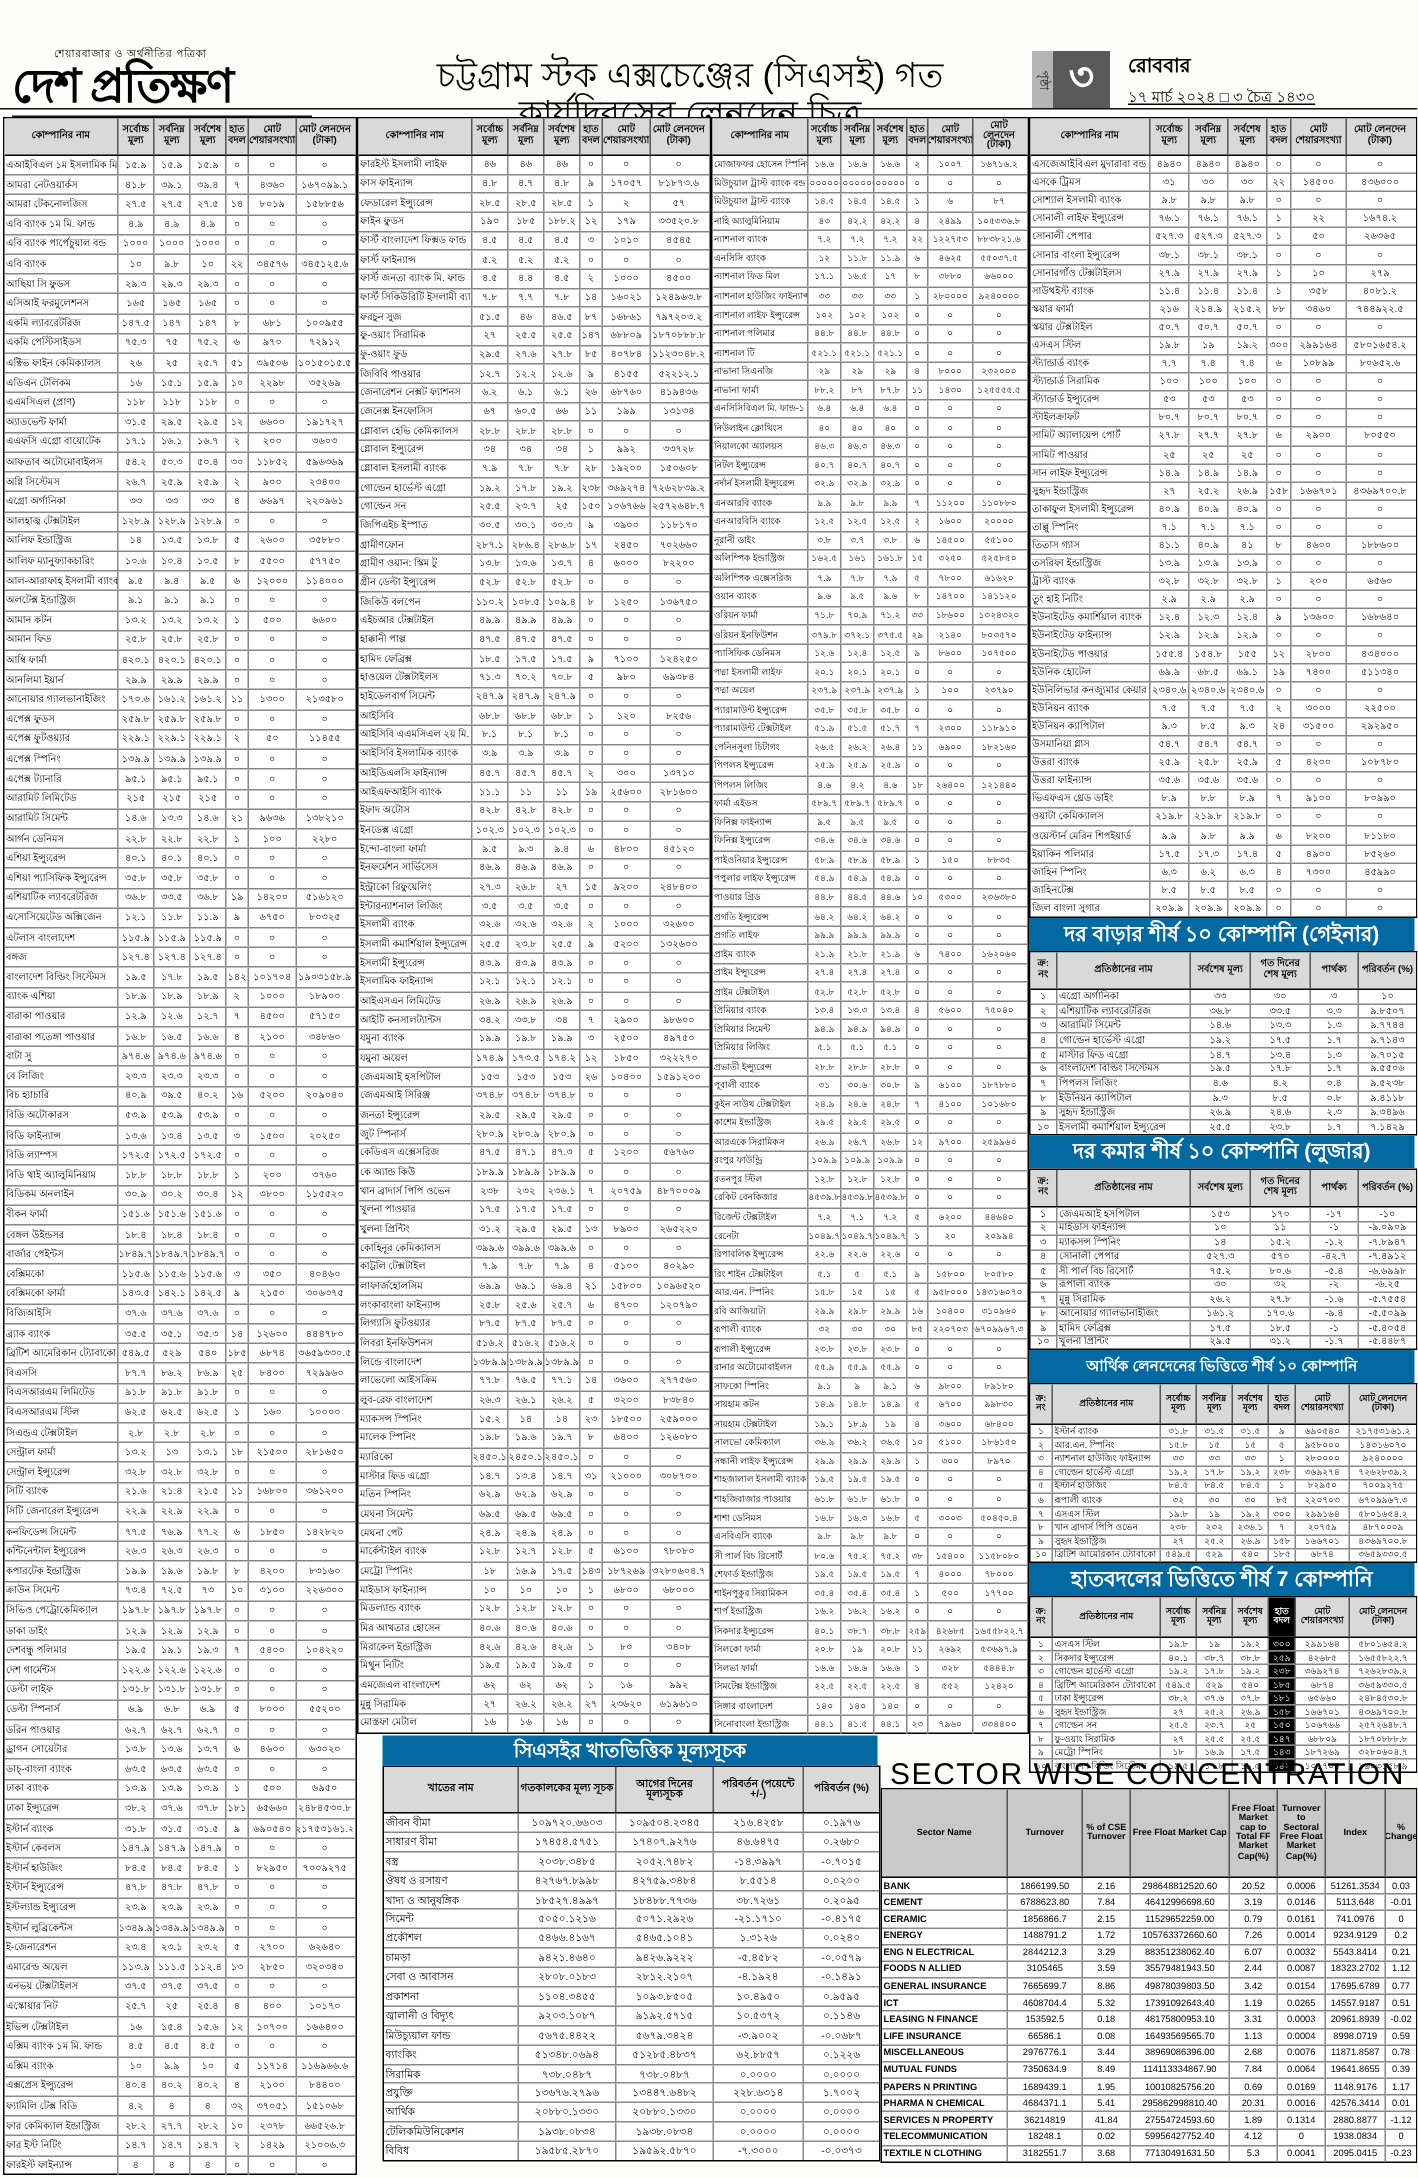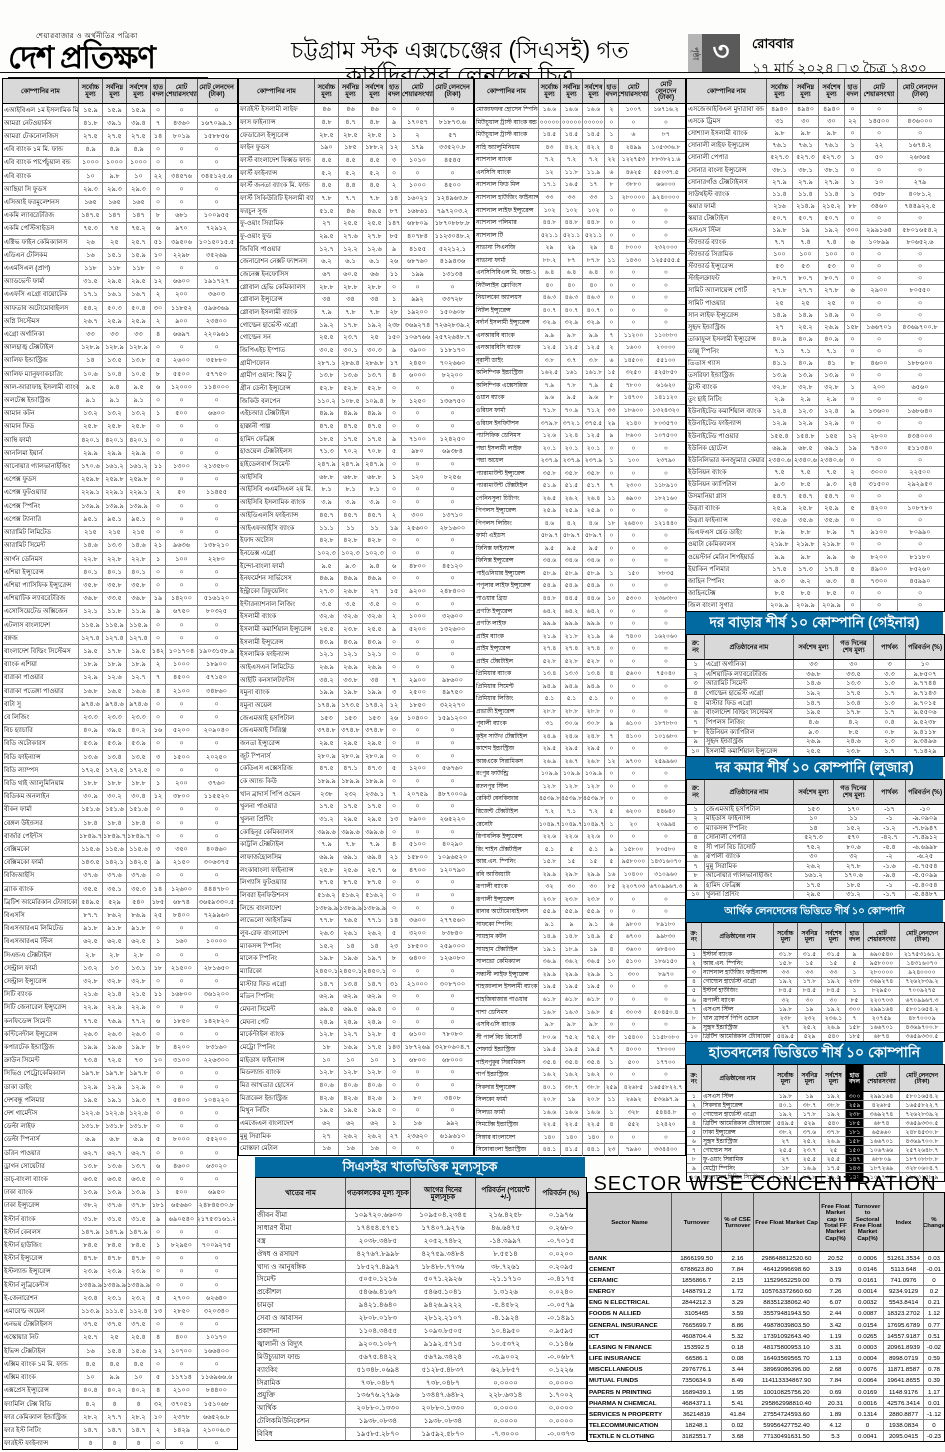--- a/index.html
+++ b/index.html
@@ -10,21 +10,21 @@
   .masthead{position:absolute;left:8px;top:30px;width:215px;}
   .tagline{font-size:7px;letter-spacing:.5px;margin-left:28px;}
   .logo{font-size:31px;font-weight:bold;font-family:"Liberation Serif",serif;letter-spacing:-1px;line-height:1;}
   .logo-rule{border-top:2px solid #111;margin-top:4px;width:200px;}
   .main-title{position:absolute;left:240px;top:38px;width:440px;text-align:center;font-size:23px;font-weight:normal;line-height:1.1;}
   .pagebox{position:absolute;left:688px;top:34px;display:flex;}
   .pagebox .vlabel{background:#b5b5b5;color:#111;width:14px;height:38px;font-size:8px;writing-mode:vertical-rl;text-align:center;line-height:14px;}
   .pagebox .num{background:#5a5a5a;color:#fff;width:38px;height:38px;font-size:26px;font-weight:bold;display:flex;align-items:center;justify-content:center;}
   .dateblock{position:absolute;left:752px;top:34px;width:185px;}
   .dateblock .day{font-size:13px;font-weight:bold;}
-  .dateblock .dt{font-size:14px;margin-top:2px;}
+  .dateblock .dt{font-size:10px;margin-top:2px;text-decoration:underline;}
   .dateblock .rule{border-top:1.5px solid #111;margin-top:5px;}
   .top-rule{position:absolute;left:0;top:72px;width:945px;border-top:1.5px solid #111;}
 
   
   .tbl{position:absolute;border:1px solid #000;background:#fff;display:flex;flex-direction:column;}
   .thr{display:grid;background:#d9d9d9;border-bottom:1px solid #000;}
   .thr .c{font-weight:bold;display:flex;align-items:center;justify-content:center;text-align:center;line-height:1.05;padding:1px;border-right:1px solid #555;overflow:hidden;}
   .thr .c:last-child{border-right:none;}
   .tbody{flex:1;display:flex;flex-direction:column;min-height:0;}
   .tr{display:grid;flex:1 1 0;min-height:0;border-bottom:1px solid #888;}
@@ -3251,21 +3251,21 @@
           <div class="c">৫৪৯.৫</div>
           <div class="c">৫২৯</div>
           <div class="c">৫৪০</div>
           <div class="c">১৮৫</div>
           <div class="c">৬৮৭৪</div>
           <div class="c">৩৬৫৯৩৩০.৫</div>
         </div>
       </div>
     </div>
 
-  <div id="bytrades-band" class="band">হাতবদলের ভিত্তিতে শীর্ষ ১০ কোম্পানি</div>
+  <div id="bytrades-band" class="band">হাতবদলের ভিত্তিতে শীর্ষ 7 কোম্পানি</div>
   <div id="bytrades" class="tbl fs60">
       <div class="thr">
         <div class="c">ক্র: নং</div>
         <div class="c">প্রতিষ্ঠানের নাম</div>
         <div class="c">সর্বোচ্চ মূল্য</div>
         <div class="c">সর্বনিম্ন মূল্য</div>
         <div class="c">সর্বশেষ মূল্য</div>
         <div class="c hl">হাত বদল</div>
         <div class="c">মোট শেয়ারসংখ্যা</div>
         <div class="c">মোট লেনদেন (টাকা)</div>

